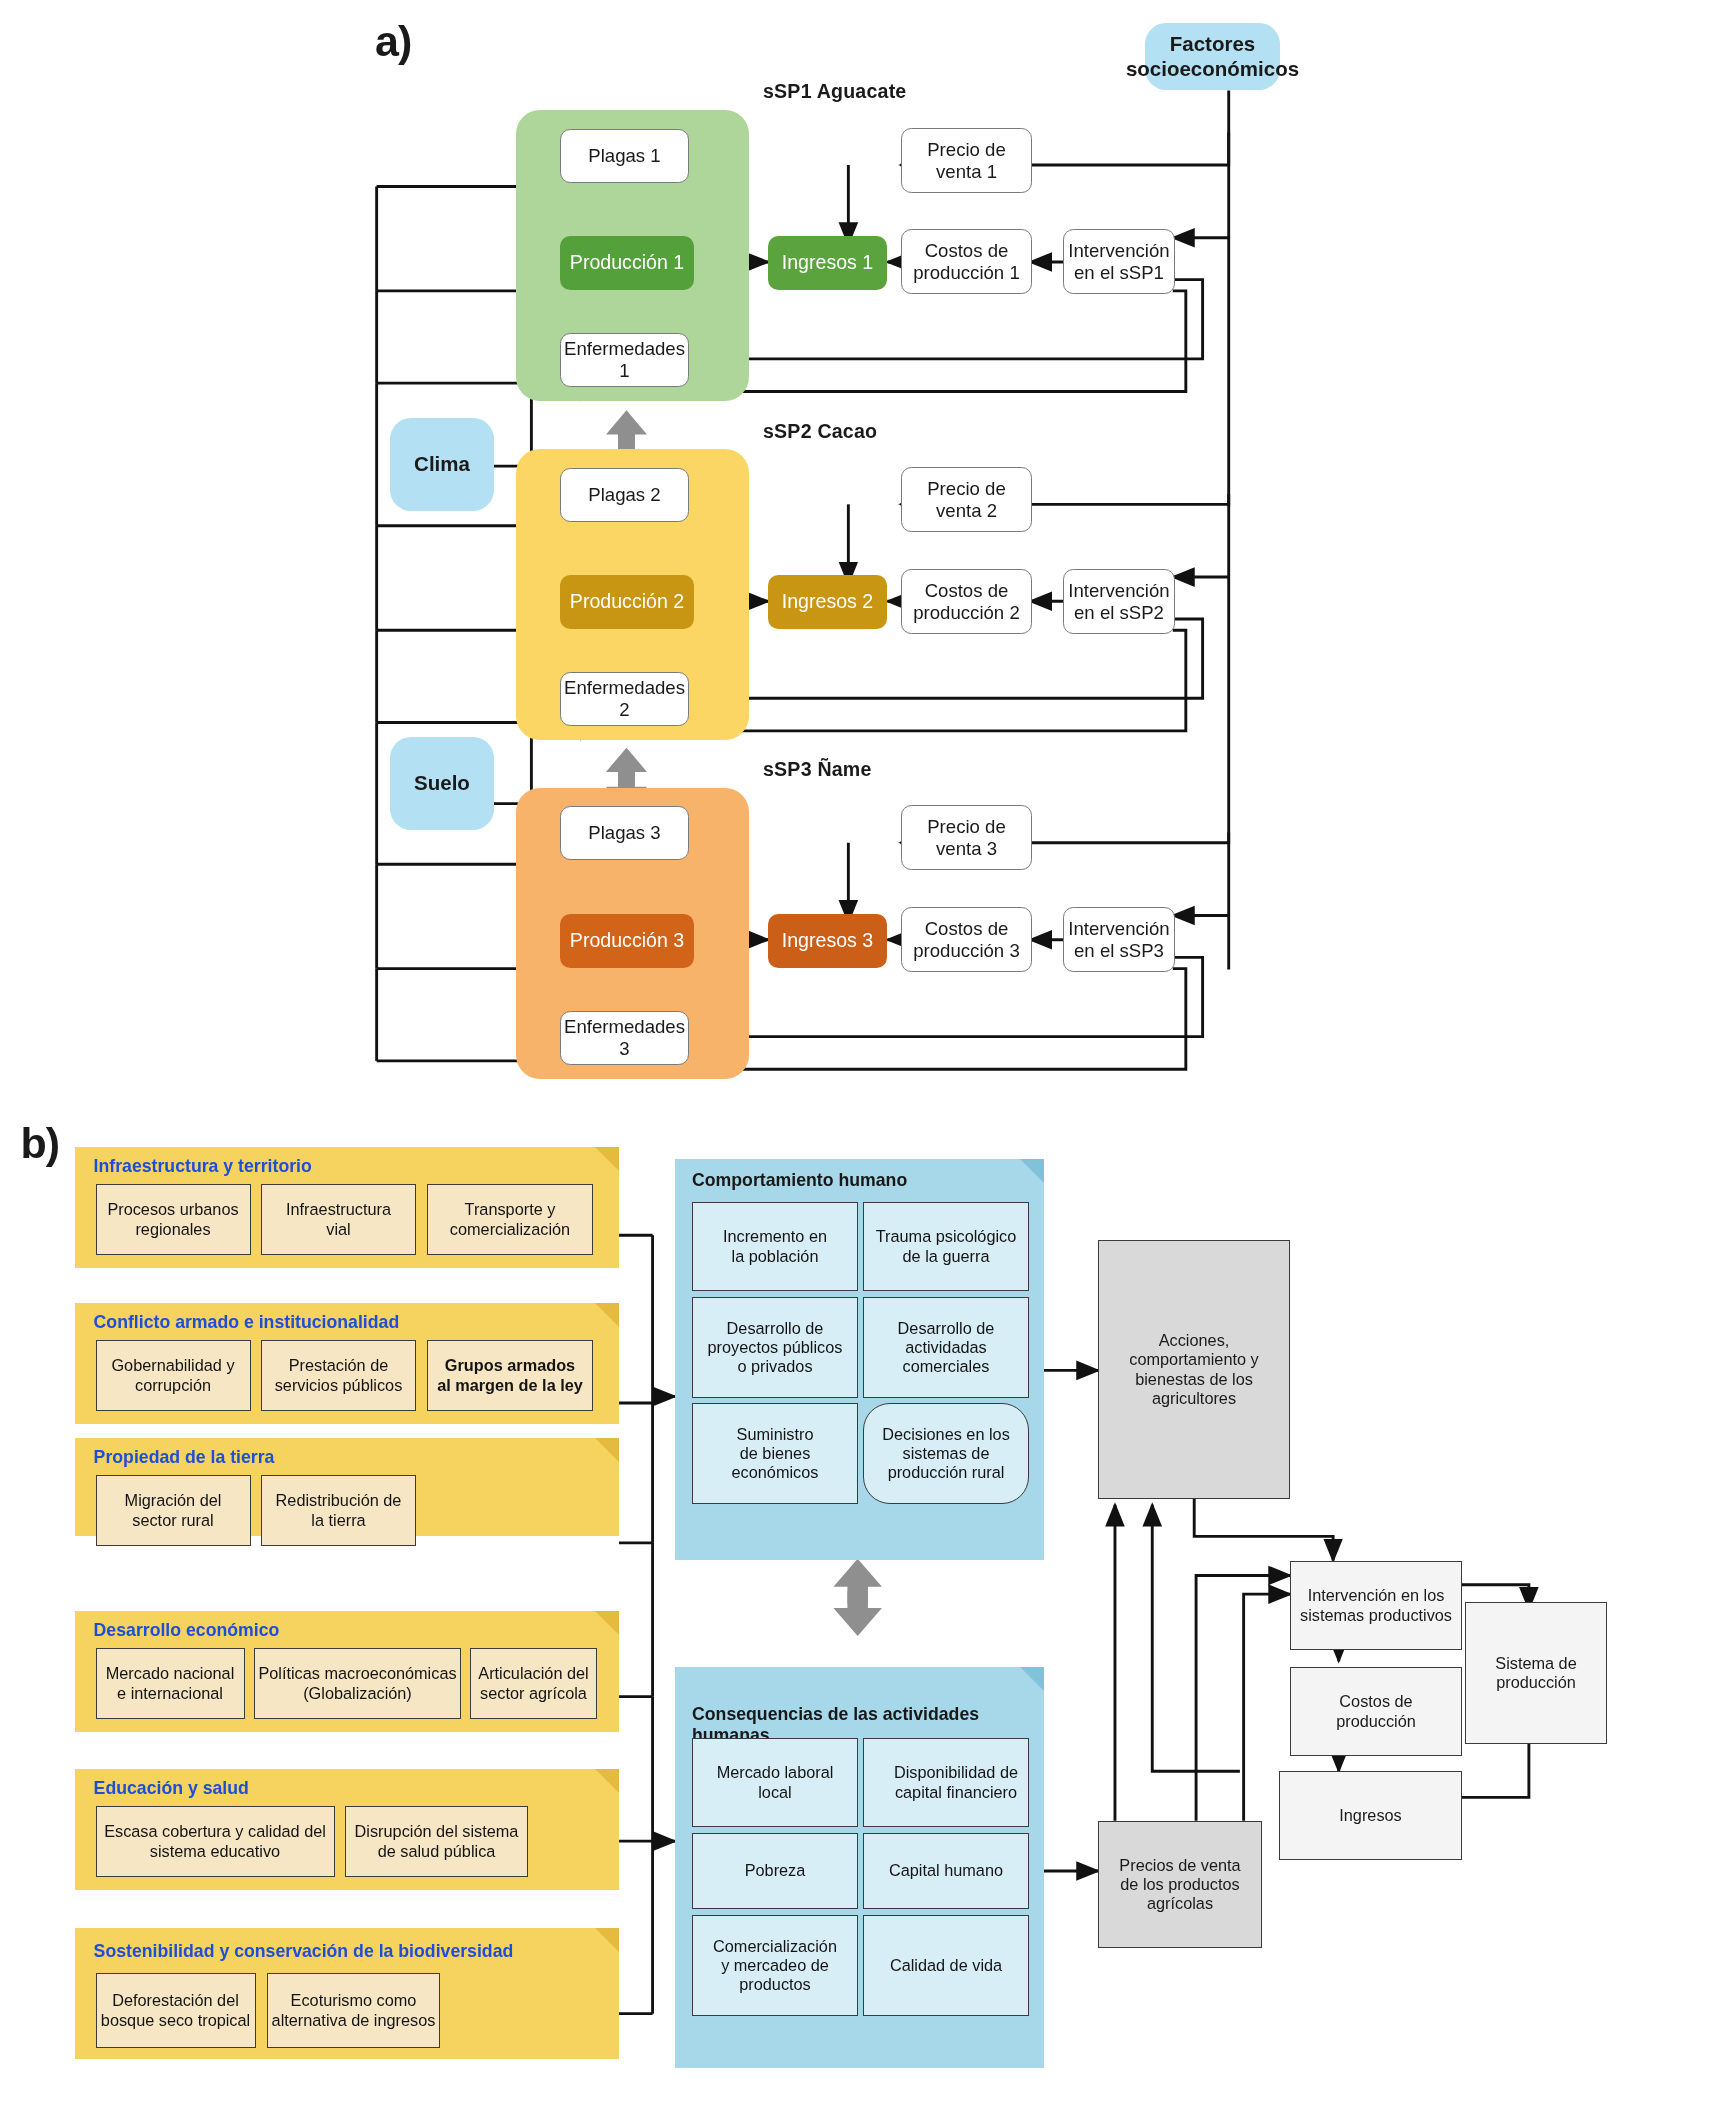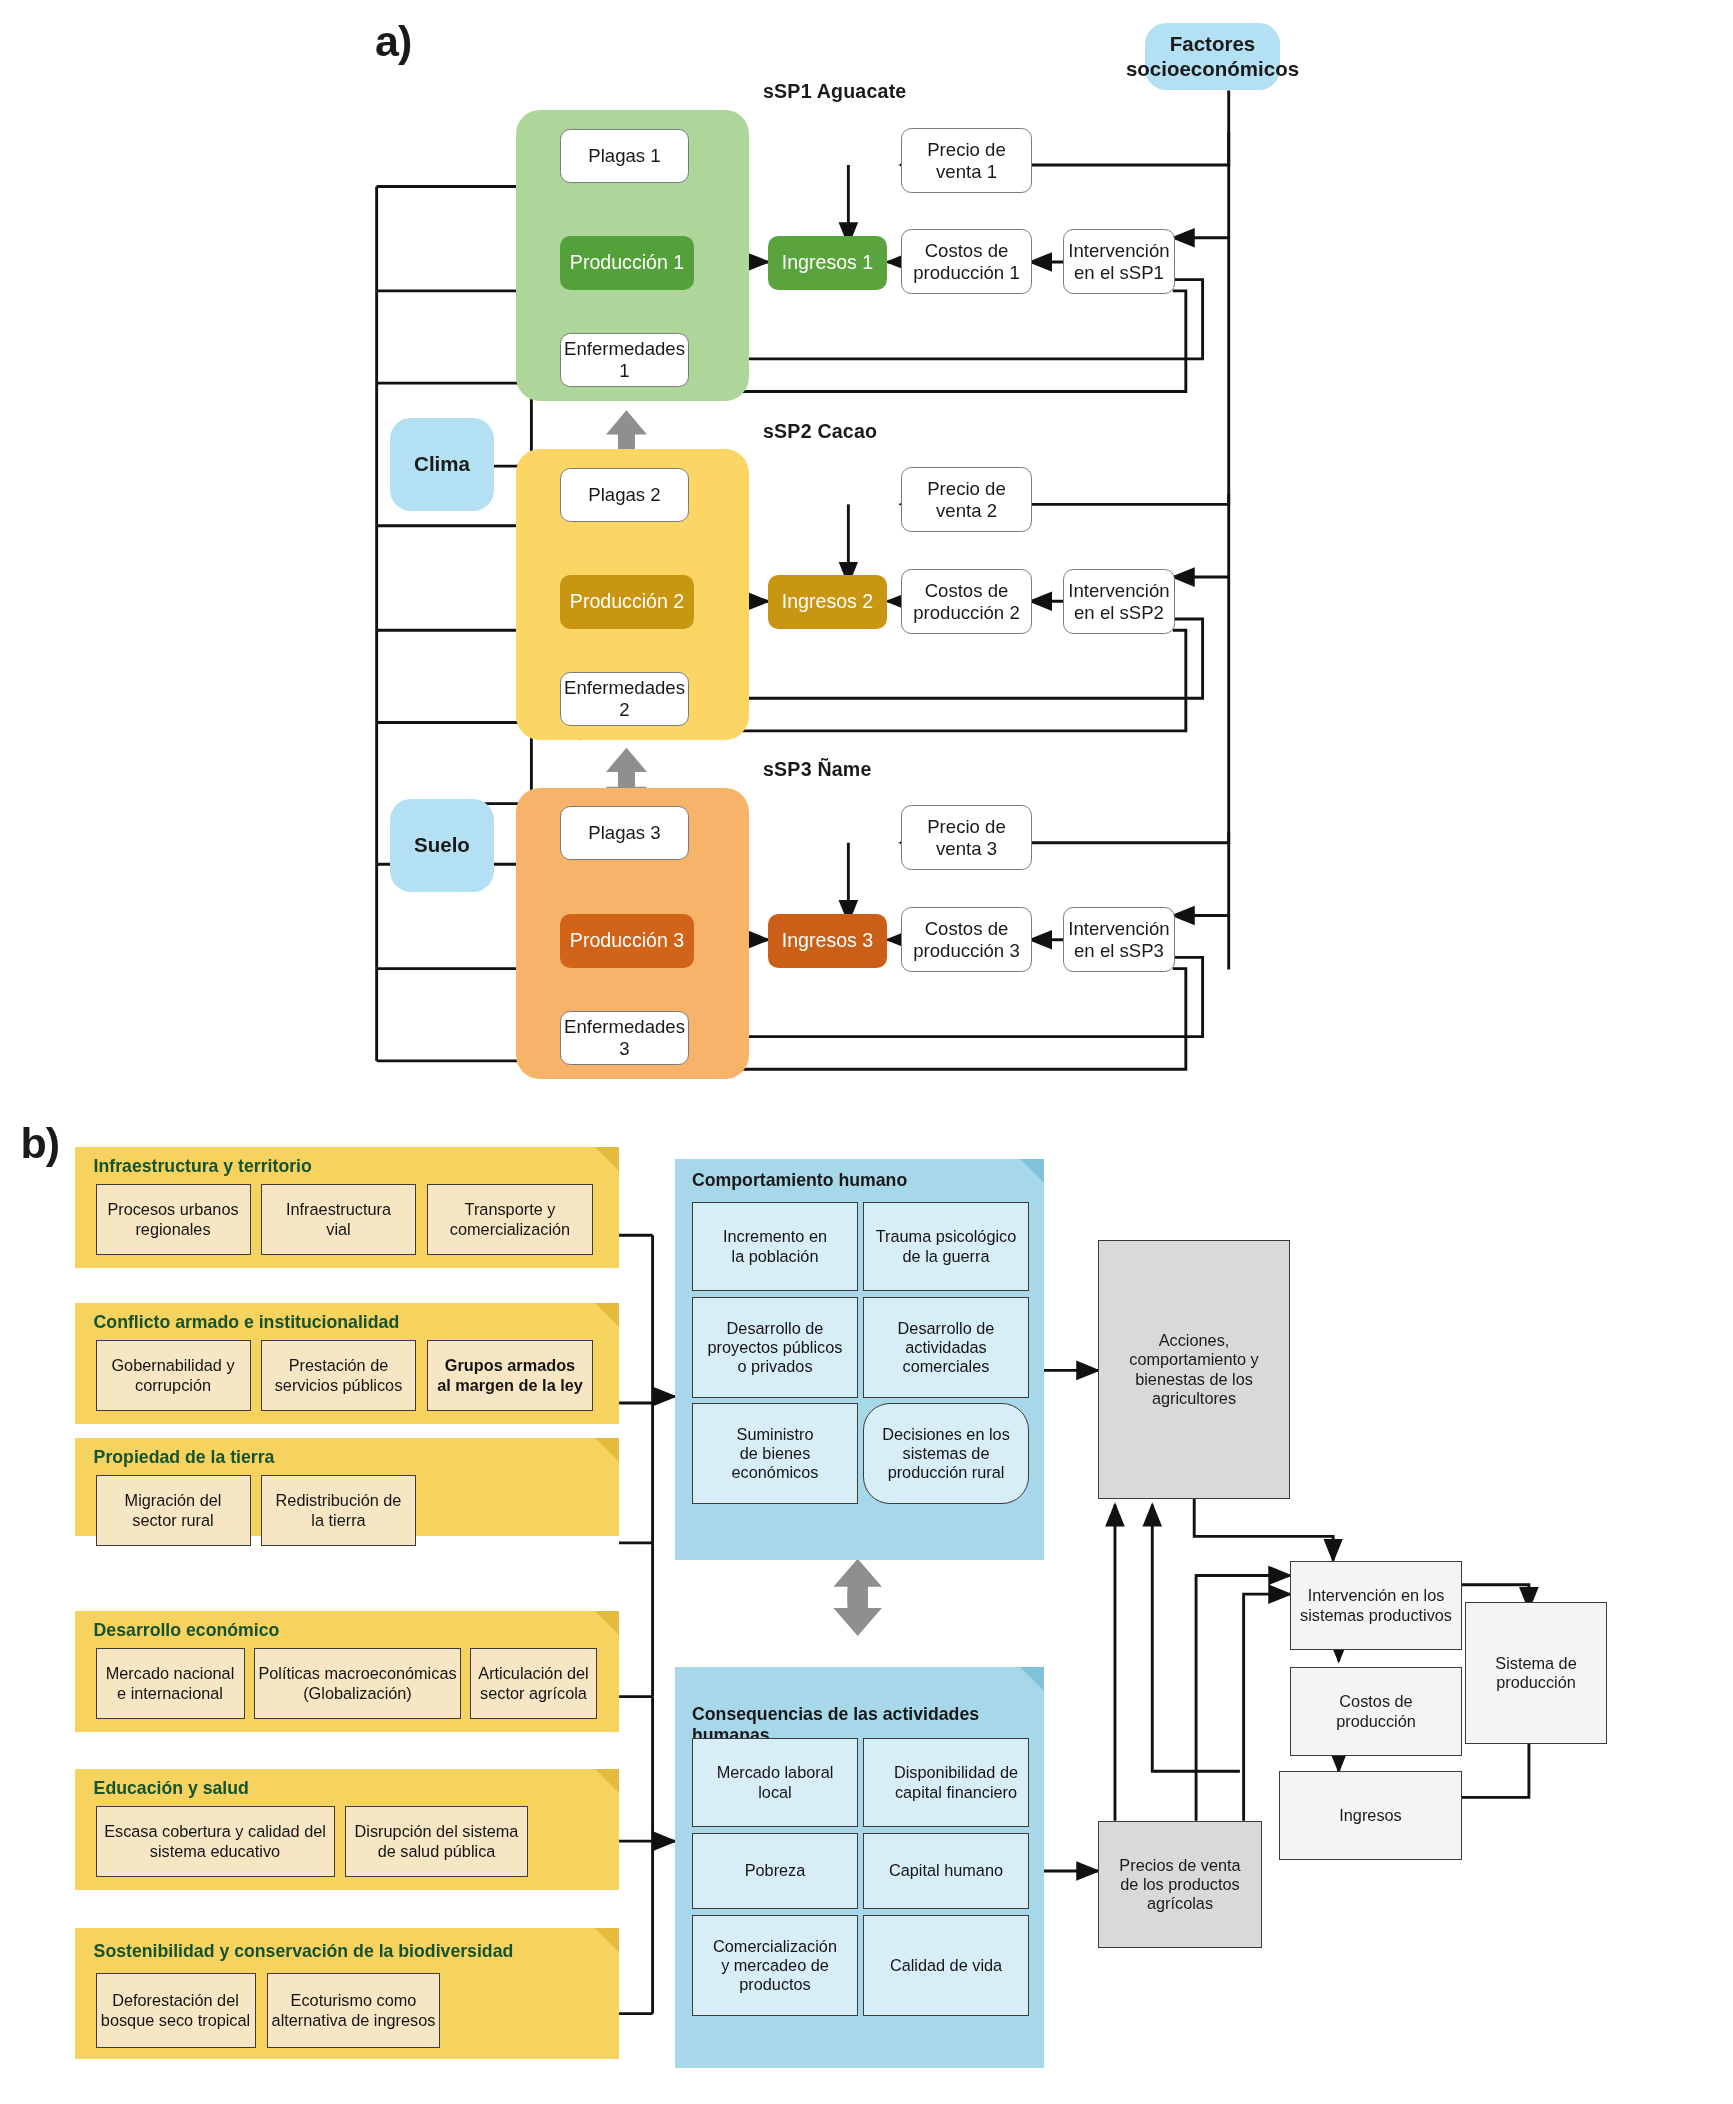--- a/index.html
+++ b/index.html
@@ -26,21 +26,21 @@
   .ing2{background:#c89612;}
   .ing3{background:#cc5f17;}
 
   .bluebox{background:#b3e0f2;border-radius:21px;font-size:20.5px;font-weight:bold;text-align:right;}
   .sp-title{font-size:19.6px;font-weight:bold;letter-spacing:0.2px;}
 
   
   .ygroup{background:#f6d25f;position:absolute;box-sizing:border-box;}
   .yfold{position:absolute;right:0;top:0;width:0;height:0;
          border-left:24px solid transparent;border-top:24px solid #e4bb3f;}
-  .ygroup-title{font-size:17.7px;font-weight:bold;color:#14532d;}
+  .ygroup-title{font-size:17.7px;font-weight:bold;color:#1d4ed8;}
   .ycard{background:#f7e6c3;border:1.5px solid #3b3b3b;box-sizing:border-box;
          font-size:16.3px;color:#141414;}
 
   .bgroup{background:#a7d8ea;position:absolute;box-sizing:border-box;}
   .bfold{position:absolute;right:0;top:0;width:0;height:0;
          border-left:24px solid transparent;border-top:24px solid #7fc2da;}
   .bgroup-title{font-size:17.7px;font-weight:bold;color:#181818;}
   .bcard{background:#d8eef7;border:1.5px solid #3b3b3b;box-sizing:border-box;
          font-size:16.3px;color:#141414;}
 
@@ -214,21 +214,21 @@
 
   <div class="abs sp-title" style="left:763px;top:80px;width:233px;">sSP1 Aguacate</div>
   <div class="abs sp-title" style="left:763px;top:420px;width:233px;">sSP2 Cacao</div>
   <div class="abs sp-title" style="left:763px;top:758px;width:233px;">sSP3 Ñame</div>
 
   <div class="abs bluebox ctr" style="left:1145px;top:23px;width:135px;height:67px;padding:0 5.6px;flex-direction:column;">
     <span>Factores</span>
     <span>socioeconómicos</span>
   </div>
   <div class="abs bluebox ctr" style="left:390px;top:418px;width:104px;height:93px;">Clima</div>
-  <div class="abs bluebox ctr" style="left:390px;top:799px;width:104px;height:93px;">Suelo</div>
+  <div class="abs bluebox ctr" style="left:390px;top:737px;width:104px;height:93px;">Suelo</div>
 
   <div class="abs wbox ctr" style="left:560px;top:129px;width:129px;height:54px;">Plagas 1</div>
   <div class="abs prodbox prod1 ctr" style="left:560px;top:236px;width:134px;height:54px;">Producción 1</div>
   <div class="abs wbox ctr" style="left:560px;top:333px;width:129px;height:54px;">Enfermedades 1</div>
   <div class="abs prodbox ing1 ctr" style="left:768px;top:236px;width:119px;height:54px;">Ingresos 1</div>
   <div class="abs wbox ctr" style="left:901px;top:128px;width:131px;height:65px;flex-direction:column;">
     <span>Precio de</span>
     <span>venta 1</span>
   </div>
   <div class="abs wbox ctr" style="left:901px;top:229px;width:131px;height:65px;flex-direction:column;">

